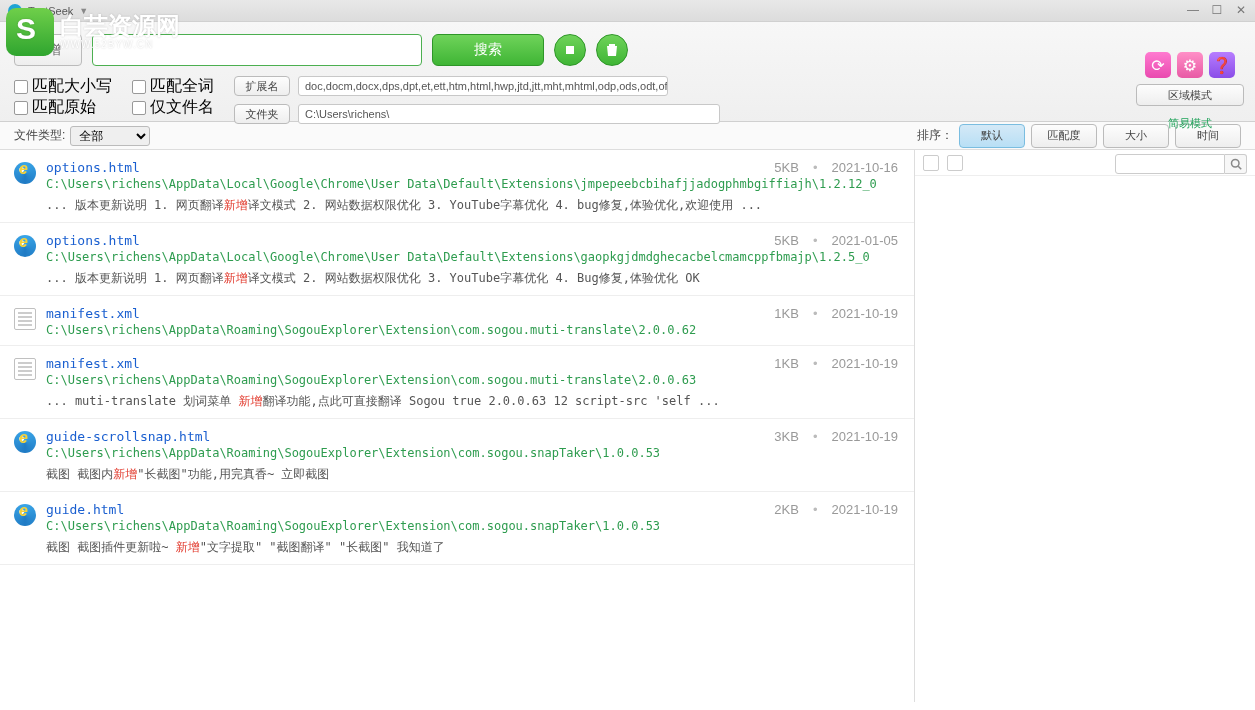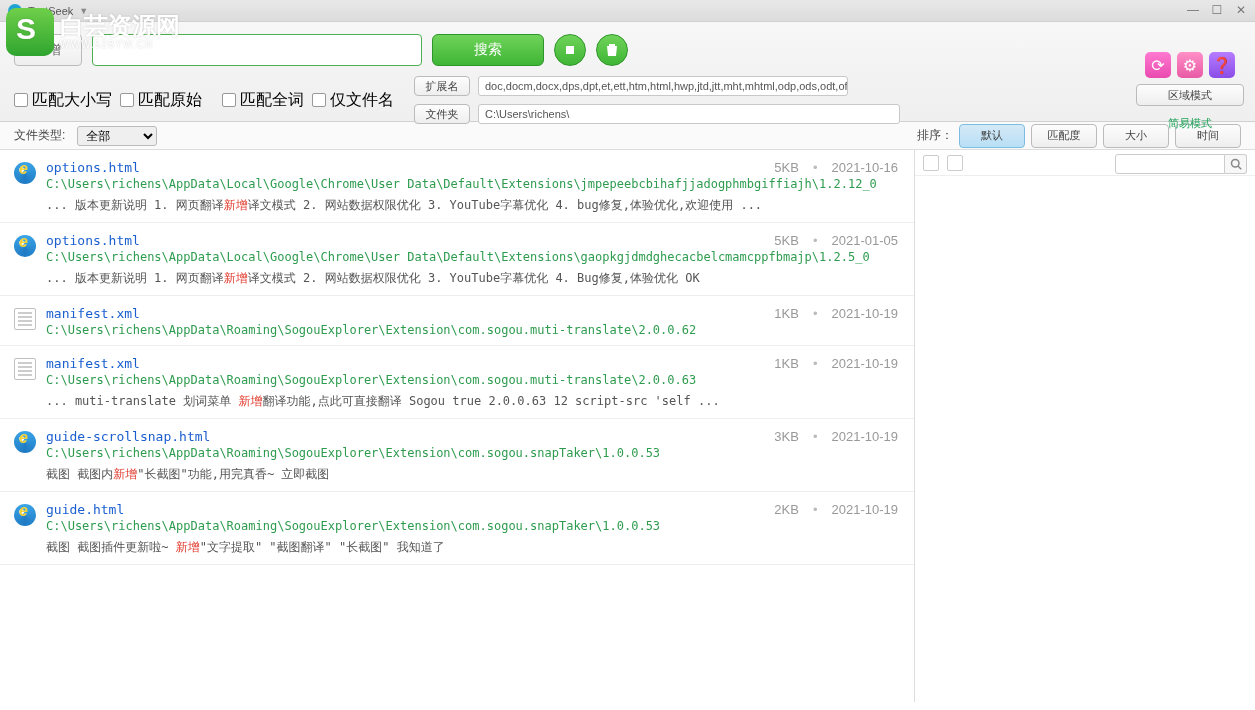--- a/index.html
+++ b/index.html
@@ -23,33 +23,33 @@
 .searchbox { width:330px; height:32px; border:1px solid #4caf50; border-radius:4px; padding:0 8px; font-size:13px; outline:none; }
 .gobtn { width:112px; height:32px; background:linear-gradient(#6fd35a,#3fb535); border:1px solid #2e9628; border-radius:6px; color:#fff; font-size:14px; cursor:pointer; }
 .circbtn { width:32px; height:32px; border-radius:50%; background:linear-gradient(#6fd35a,#3fb535); border:1px solid #2e9628; display:flex; align-items:center; justify-content:center; color:#fff; cursor:pointer; }
 .circbtn svg { width:16px; height:16px; fill:#fff; }
 .chk { display:flex; align-items:center; gap:4px; }
 .chk .box { width:14px; height:14px; border:1px solid #999; background:#fff; border-radius:2px; }
 .lbltag { display:inline-block; min-width:56px; height:20px; line-height:18px; text-align:center; background:linear-gradient(#fdfdfd,#eee); border:1px solid #bbb; border-radius:4px; font-size:11px; color:#444; padding:0 10px; }
 .readfield { height:20px; line-height:18px; border:1px solid #c8c8c8; border-radius:3px; background:#fff; font-size:11px; color:#555; padding:0 6px; overflow:hidden; white-space:nowrap; }
 .opt-right { display:flex; flex-direction:column; gap:8px; }
 .optgrid { display:flex; gap:20px; margin-top:10px; }
-.chkcol { display:flex; flex-direction:row; gap:8px; }
+.chkcol { display:flex; flex-direction:column; }
 .fieldrow { display:flex; align-items:center; gap:8px; }
 
 .rightpanel { position:absolute; right:10px; top:30px; width:110px; display:flex; flex-direction:column; align-items:center; gap:6px; }
 .rp-icons { display:flex; gap:6px; }
 .rp-icon { width:26px; height:26px; border-radius:5px; display:flex; align-items:center; justify-content:center; color:#fff; cursor:pointer; }
 .rp-icon.pink { background:linear-gradient(#ff7ad0,#e94aaf); }
 .rp-icon.pink2 { background:linear-gradient(#ff8fc7,#e85aa5); }
 .rp-icon.purple { background:linear-gradient(#b77dff,#8a4de8); }
 .modebtn { width:108px; height:22px; background:linear-gradient(#fdfdfd,#eee); border:1px solid #bbb; border-radius:4px; font-size:11px; color:#444; cursor:pointer; }
 .easylink { font-size:11px; color:#1fa35a; cursor:pointer; margin-top:4px; }
 
-.filterbar { height:28px; border-bottom:1px solid #ddd; display:flex; align-items:center; padding:0 14px; font-size:12px; color:#444; gap:12px; background:#fafafa; }
+.filterbar { height:28px; border-bottom:1px solid #ddd; display:flex; align-items:center; padding:0 14px; font-size:12px; color:#444; gap:5px; background:#fafafa; }
 .filterbar select { height:20px; font-size:12px; border:1px solid #bbb; border-radius:3px; padding:0 4px; min-width:80px; }
 .sortbtns { margin-left:auto; display:flex; align-items:center; gap:6px; }
 .sortbtn { min-width:66px; height:24px; background:linear-gradient(#fdfdfd,#eee); border:1px solid #bbb; border-radius:4px; font-size:11px; color:#444; cursor:pointer; padding:0 10px; }
 .sortbtn.active { background:linear-gradient(#d4e9f7,#b8dff5); border-color:#7abde0; }
 
 .main { position:absolute; top:150px; bottom:8px; left:0; right:0; display:flex; }
 .results { width:915px; border-right:1px solid #ddd; overflow-y:auto; }
 .preview { flex:1; display:flex; flex-direction:column; }
 .preview-bar { height:26px; border-bottom:1px solid #eee; display:flex; align-items:center; padding:0 8px; gap:8px; }
 .pv-icon { width:16px; height:16px; background:#fff; border:1px solid #ccc; border-radius:2px; cursor:pointer; }

